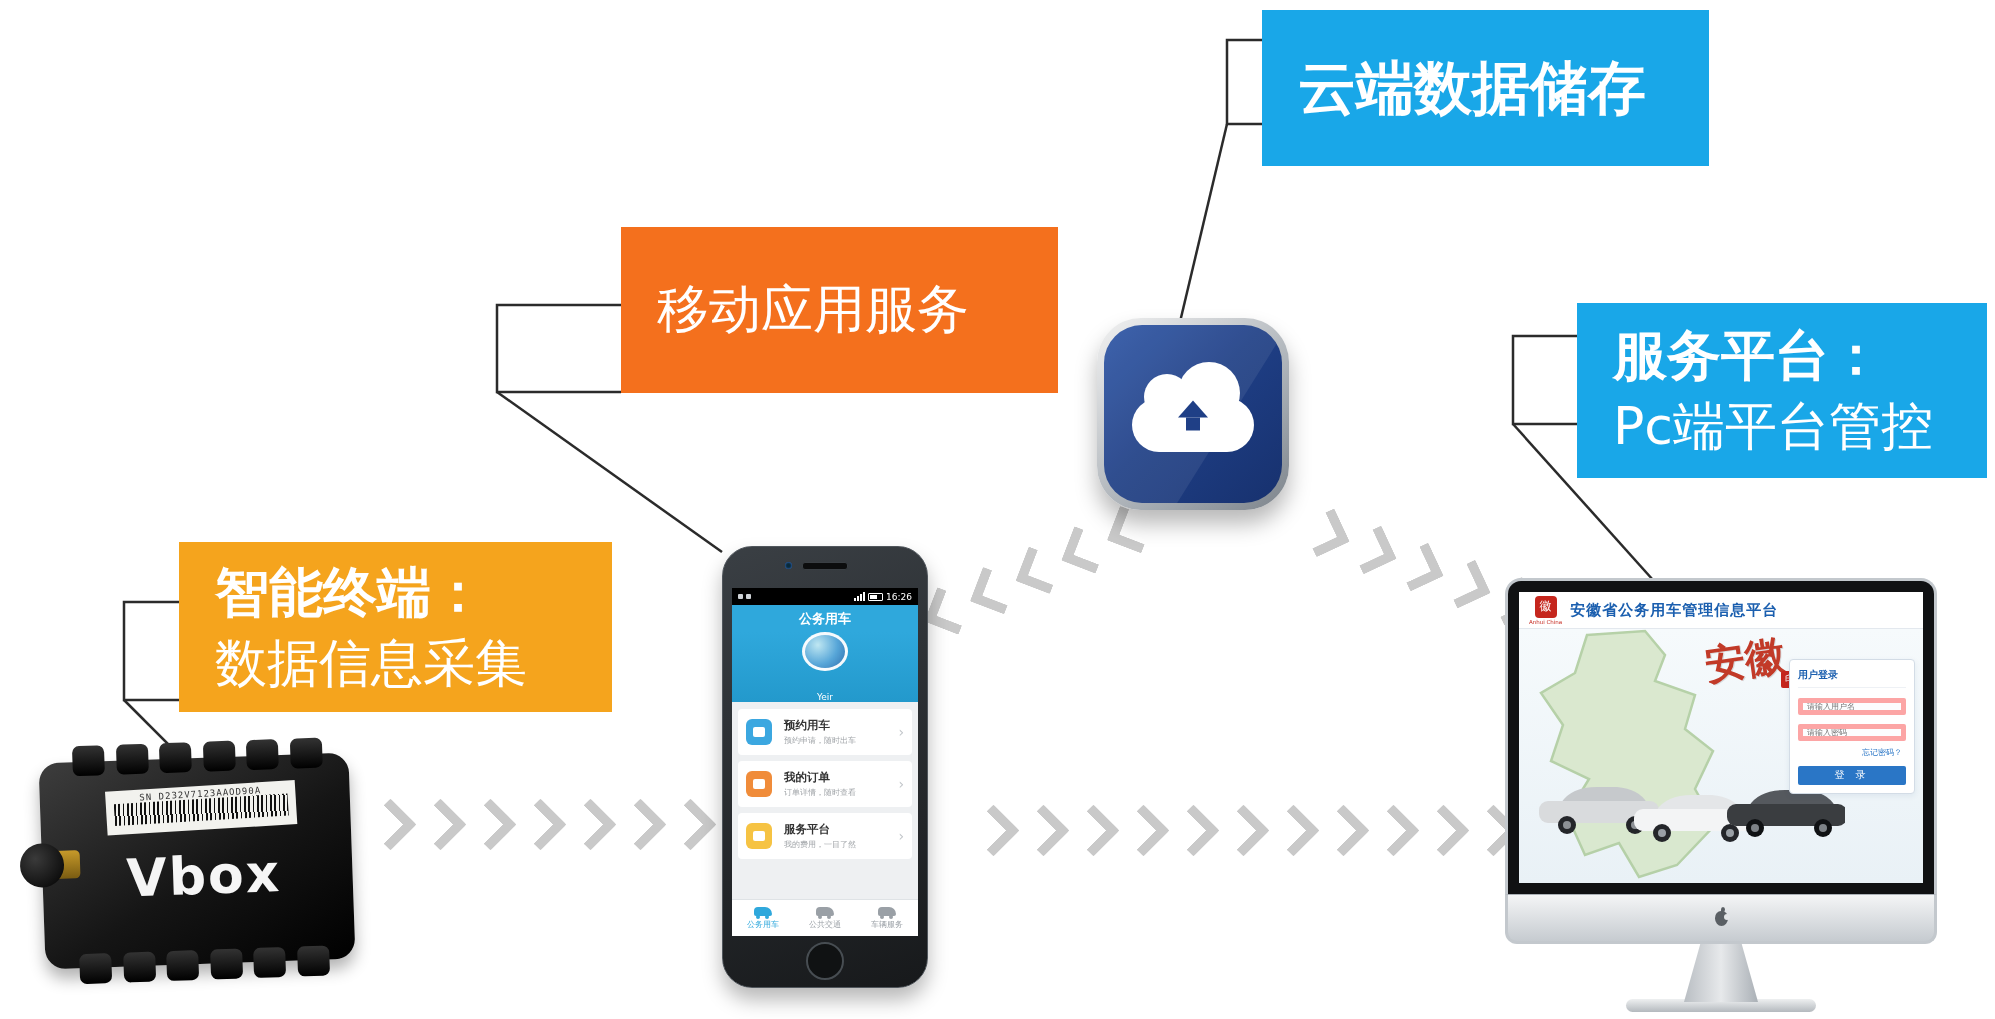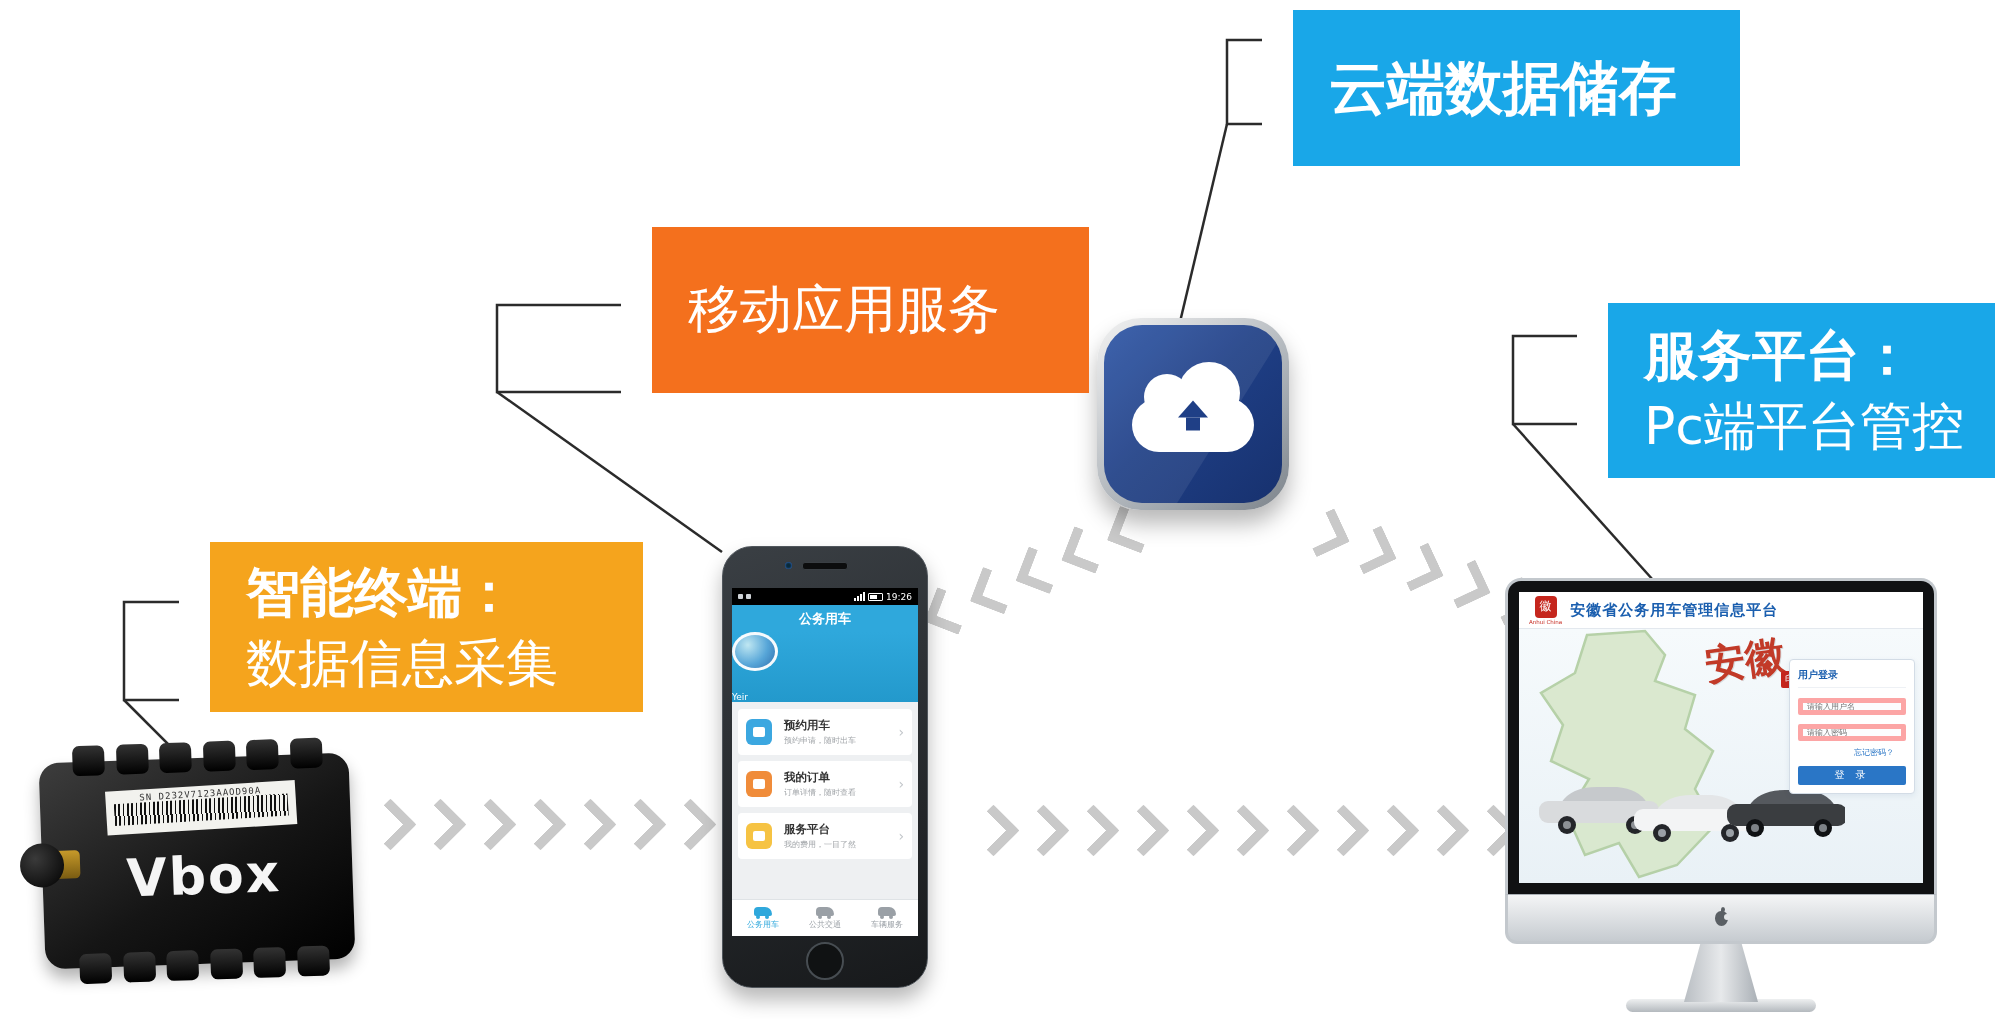--- a/index.html
+++ b/index.html
@@ -1,21 +1,21 @@
 <!DOCTYPE html>
 <html style="--callout-orange-light: #F5A41D; --callout-orange: #F4701D; --callout-blue: #19A7E8; --arrow-gray: #C9C9C9; --app-blue: #2FA8DC; --cloud-navy: #1F3F86; --site-blue: #1B5FAF;"><head>
 <meta charset="utf-8">
 <style>
   html,body{margin:0;padding:0;background:#fff;}
   .stage{position:relative;width:1995px;height:1019px;background:#fff;overflow:hidden;
          font-family:"DejaVu Sans","Liberation Sans",sans-serif;}
 
   
   .callout{position:absolute;color:#fff;display:flex;flex-direction:column;justify-content:center;
-           padding:0 36px;box-sizing:border-box;z-index:3;margin-left:31px;}
+           padding:0 36px;box-sizing:border-box;z-index:3;}
   .callout .t{font-size:54px;font-weight:700;line-height:1.35;}
   .callout .s{font-size:52px;font-weight:400;line-height:1.3;}
   #co-terminal{left:179px;top:542px;width:433px;height:170px;background:var(--callout-orange-light,#F5A41D);}
   #co-app{left:621px;top:227px;width:437px;height:166px;background:var(--callout-orange,#F4701D);}
   #co-cloud{left:1262px;top:10px;width:447px;height:156px;background:var(--callout-blue,#19A7E8);}
   #co-cloud .t{font-size:58px;}
   #co-platform{left:1577px;top:303px;width:410px;height:175px;background:var(--callout-blue,#19A7E8);}
 
   
   .wires{position:absolute;left:0;top:0;z-index:1;pointer-events:none;}
@@ -61,21 +61,21 @@
   .p-status{height:17px;background:#000;color:#fff;font-size:9px;display:flex;align-items:center;padding:0 6px;gap:3px;flex:none;}
   .p-status .spacer{flex:1;}
   .p-status .dot{width:5px;height:5px;background:#cfd3d7;border-radius:1px;}
   .sig-bars{display:flex;gap:1px;align-items:flex-end;}
   .sig-bars i{width:2px;background:#fff;display:block;}
   .batt{width:13px;height:6px;border:1px solid #fff;border-radius:1px;position:relative;}
   .batt::after{content:"";position:absolute;left:1px;top:1px;bottom:1px;width:7px;background:#fff;}
   .p-appbar{height:27px;background:var(--app-blue,#2FA8DC);color:#fff;font-size:13px;display:flex;
             align-items:center;justify-content:center;font-weight:600;flex:none;}
   .p-hero{height:70px;background:linear-gradient(var(--app-blue,#2FA8DC),#2399cc);display:flex;
-          flex-direction:column;align-items:flex-start;justify-content:center;gap:21px;flex:none;}
+          flex-direction:column;align-items:center;justify-content:center;gap:21px;flex:none;}
   .avatar{width:40px;height:40px;border-radius:50%;border:3px solid rgba(255,255,255,.95);
           background:radial-gradient(circle at 32% 30%,#bfe7f2,#57a6d8 55%,#2f6fae);}
   .p-username{color:#fff;font-size:9px;}
   .p-menu{flex:1;padding:7px 6px;display:flex;flex-direction:column;gap:6px;}
   .menu-row{background:#fff;border-radius:4px;height:46px;display:flex;align-items:center;padding:0 8px;gap:12px;}
   .m-ic{width:26px;height:26px;border-radius:6px;display:flex;align-items:center;justify-content:center;flex:none;}
   .m-ic::before{content:"";width:12px;height:10px;background:#fff;border-radius:2px;}
   .ic-blue{background:#3BA7E0;} .ic-orange{background:#F08C3A;} .ic-yellow{background:#F6C343;}
   .m-text{flex:1;min-width:0;}
   .m-title{font-size:11.5px;color:#333;font-weight:600;}
@@ -123,21 +123,21 @@
   .seal{position:absolute;left:262px;top:42px;width:17px;height:17px;background:#c5261d;color:#fff;font-size:9px;
         display:flex;align-items:center;justify-content:center;border-radius:2px;}
   .cars-svg{position:absolute;left:16px;top:138px;}
   .login{position:absolute;right:8px;top:30px;width:126px;background:#fff;border:1px solid #d3dce6;
          border-radius:4px;padding:8px;box-sizing:border-box;box-shadow:0 2px 6px rgba(30,60,110,.08);}
   .login-title{color:var(--site-blue,#1B5FAF);font-size:10px;font-weight:700;padding-bottom:5px;
                border-bottom:1px solid #eef1f5;margin-bottom:6px;}
   .login input{width:100%;box-sizing:border-box;height:17px;font-size:8px;border:5px solid #fca5a5;
                border-radius:2px;margin-bottom:5px;padding:0 4px;color:#555;background:#fcfdfe;
                font-family:"DejaVu Sans","Liberation Sans",sans-serif;}
-  .forgot{text-align:right;font-size:8px;color:#2a76c6;margin:1px 12px 5px;cursor:pointer;}
+  .forgot{text-align:right;font-size:8px;color:#2a76c6;margin:1px 4px 5px;cursor:pointer;}
   .login-btn{width:100%;height:19px;background:#2a76c6;color:#fff;border:none;border-radius:2px;
              font-size:10px;letter-spacing:4px;font-family:inherit;}
   .imac-chin{height:46px;background:linear-gradient(#f4f5f6,#c6cbd0);border:3px solid #c3c8cd;
              border-top:1px solid #aab0b6;border-radius:0 0 12px 12px;display:flex;align-items:center;justify-content:center;}
   .apple{width:13px;height:15px;background:#5a5f64;border-radius:46% 46% 50% 50%;position:relative;}
   .apple::before{content:"";position:absolute;right:-2px;top:3px;width:6px;height:6px;border-radius:50%;background:#e3e5e7;}
   .apple::after{content:"";position:absolute;left:6px;top:-4px;width:4px;height:5px;background:#5a5f64;border-radius:50% 50% 50% 0;}
   .imac-stand{width:74px;height:58px;margin:0 auto;background:linear-gradient(90deg,#b9bec3,#e7e9eb 50%,#aab0b6);
               clip-path:polygon(22% 0,78% 0,100% 100%,0 100%);}
   .imac-base{width:190px;height:13px;margin:-3px auto 0;background:linear-gradient(#eef0f1,#b4b9be);border-radius:8px;}
@@ -254,21 +254,21 @@
         <span class="dot"></span>
         <span class="dot"></span>
         <span class="spacer"></span>
         <span class="sig-bars">
           <i style="height:3px"></i>
             <i style="height:5px"></i>
             <i style="height:7px"></i>
             <i style="height:9px"></i>
         </span>
         <span class="batt"></span>
-        <span>19:26</span>
+        <span>16:26</span>
       </div>
       <div class="p-appbar">公务用车</div>
       <div class="p-hero">
         <div class="avatar"></div>
         <div class="p-username">Yeir</div>
       </div>
       <div class="p-menu">
         <div class="menu-row">
           <span class="m-ic ic-blue"></span>
           <span class="m-text">

